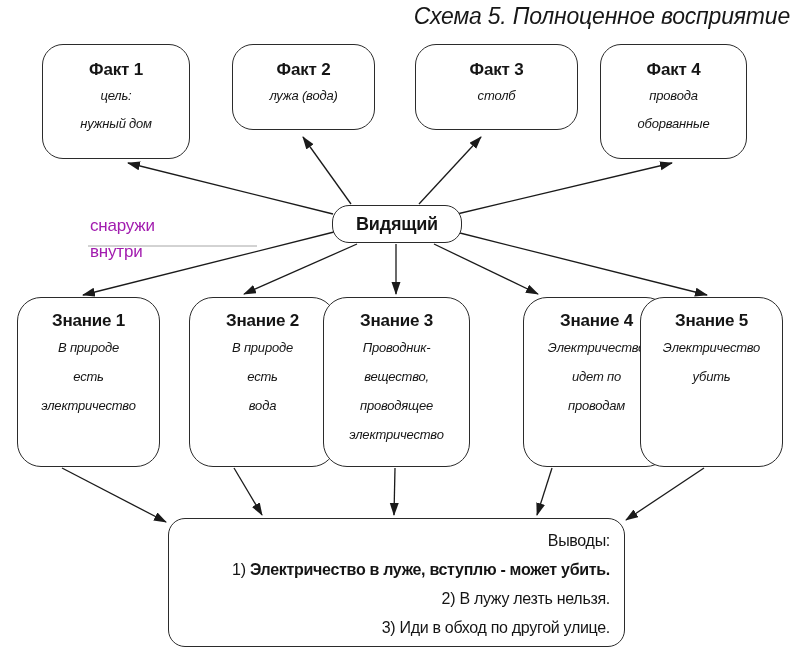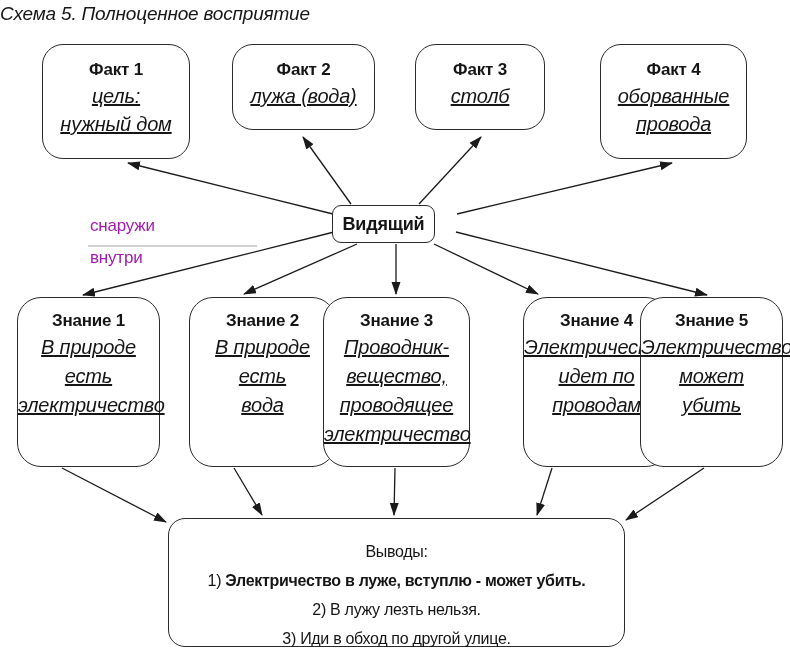--- a/index.html
+++ b/index.html
@@ -19,22 +19,22 @@
   .arrows-layer {
     position: absolute;
     left: 0; top: 0;
     width: 790px; height: 653px;
     z-index: 1;
   }
   .diagram-title {
     position: absolute;
     left: 0; top: 3px;
     width: 100%;
-    text-align: left;
-    font-size: 19px;
+    text-align: right;
+    font-size: 23px;
     font-style: italic;
     letter-spacing: -0.2px;
     color: #171717;
     z-index: 3;
   }
   .box {
     position: absolute;
     box-sizing: border-box;
     background: #ffffff;
     border: 1.5px solid #2b2b2b;
@@ -42,75 +42,74 @@
     text-align: center;
   }
   .box .box-title {
     font-weight: bold;
     font-size: 17px;
     letter-spacing: -0.2px;
     line-height: 24px;
   }
   .box .box-line {
     font-style: italic;
-    font-size: 20px;
+    font-size: 13px;
     letter-spacing: -0.2px;
     line-height: 29px;
-    text-decoration: underline;
   }
   .fact-box {
     border-radius: 21px;
     padding-top: 13px;
     text-align: center;
   }
   .fact-box .box-line { line-height: 28px; }
   .knowledge-box {
     border-radius: 24px;
     padding-top: 11px;
   }
   .center-box {
     left: 332px; top: 205px;
-    width: 103px; height: 38px;
-    border-radius: 9px;
+    width: 130px; height: 38px;
+    border-radius: 17px;
     display: flex;
     align-items: center;
     justify-content: center;
     font-weight: bold;
     font-size: 18px;
     letter-spacing: -0.2px;
   }
   .context-label {
     position: absolute;
     font-size: 17px;
     letter-spacing: -0.2px;
     color: #a21caf;
     z-index: 2;
   }
   .label-outside { left: 90px; top: 216px; }
-  .label-inside  { left: 90px; top: 248px; text-align: center; }
+  .label-inside  { left: 90px; top: 242px; text-align: center; }
   .conclusions-box {
     left: 168px; top: 518px;
     width: 457px; height: 129px;
     border-radius: 17px;
-    text-align: center;
-    padding: 18px 14px;
+    text-align: right;
+    padding: 7px 14px;
   }
   .conclusion-line {
     font-size: 16px;
     line-height: 29px;
     letter-spacing: -0.3px;
     white-space: nowrap;
   }
   .conclusion-line .emphasis {
     font-weight: bold;
   }
   
   .fact-1 { left: 42px;  top: 44px; width: 148px; height: 115px; }
   .fact-2 { left: 232px; top: 44px; width: 143px; height: 86px;  }
-  .fact-3 { left: 415px; top: 44px; width: 130px; height: 86px;  }
+  .fact-3 { left: 415px; top: 44px; width: 163px; height: 86px;  }
   .fact-4 { left: 600px; top: 44px; width: 147px; height: 115px; }
   .k-1 { left: 5px;   top: 297px; width: 143px; height: 170px; margin-left: 12px; }
   .k-2 { left: 163px; top: 297px; width: 147px; height: 170px; margin-left: 26px; }
   .k-3 { left: 323px; top: 297px; width: 147px; height: 170px; }
   .k-4 { left: 483px; top: 297px; width: 147px; height: 170px; margin-left: 40px; }
   .k-5 { left: 640px; top: 297px; width: 143px; height: 170px; }
 </style>
 </head>
 <body>
 
@@ -155,22 +154,22 @@
   <div class="box fact-box fact-2">
     <div class="box-title">Факт 2</div>
     <div class="box-line">лужа (вода)</div>
   </div>
   <div class="box fact-box fact-3">
     <div class="box-title">Факт 3</div>
     <div class="box-line">столб</div>
   </div>
   <div class="box fact-box fact-4">
     <div class="box-title">Факт 4</div>
+    <div class="box-line">провода</div>
     <div class="box-line">оборванные</div>
-    <div class="box-line">провода</div>
   </div>
 
   <div class="box center-box">Видящий</div>
 
   <div class="context-label label-outside">снаружи</div>
   <div class="context-label label-inside">внутри</div>
 
   <div class="box knowledge-box k-1">
     <div class="box-title">Знание 1</div>
     <div class="box-line">В природе</div>
@@ -192,21 +191,20 @@
   </div>
   <div class="box knowledge-box k-4">
     <div class="box-title">Знание 4</div>
     <div class="box-line">Электричество</div>
     <div class="box-line">идет по</div>
     <div class="box-line">проводам</div>
   </div>
   <div class="box knowledge-box k-5">
     <div class="box-title">Знание 5</div>
     <div class="box-line">Электричество</div>
-    <div class="box-line">может</div>
     <div class="box-line">убить</div>
   </div>
 
   <div class="box conclusions-box">
     <div class="conclusion-line">Выводы:</div>
     <div class="conclusion-line"><span>1)</span> <span class="emphasis">Электричество в луже, вступлю - может убить.</span></div>
     <div class="conclusion-line"><span>2)</span> <span>В лужу лезть нельзя.</span></div>
     <div class="conclusion-line"><span>3)</span> <span>Иди в обход по другой улице.</span></div>
   </div>
 

